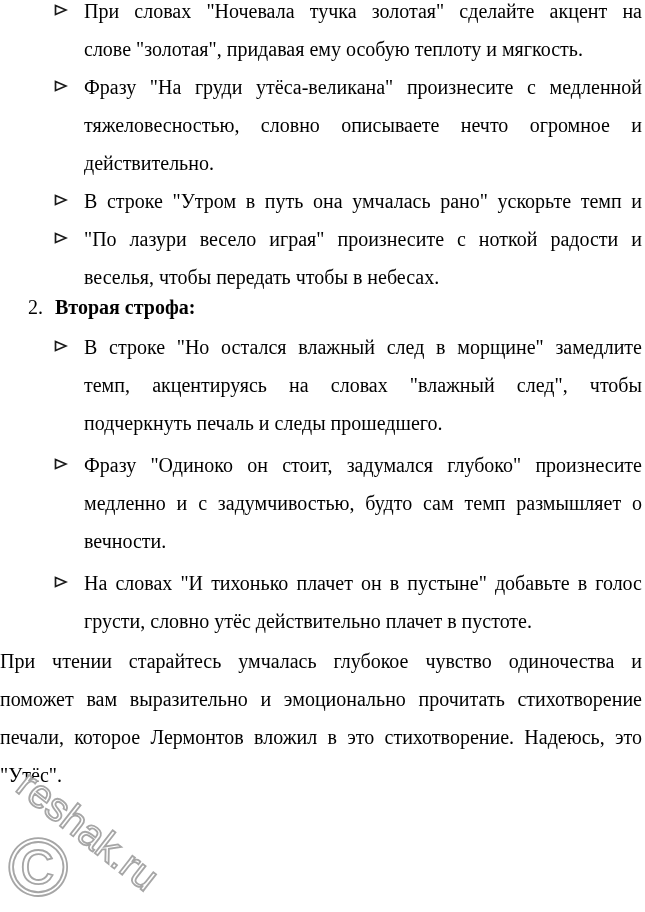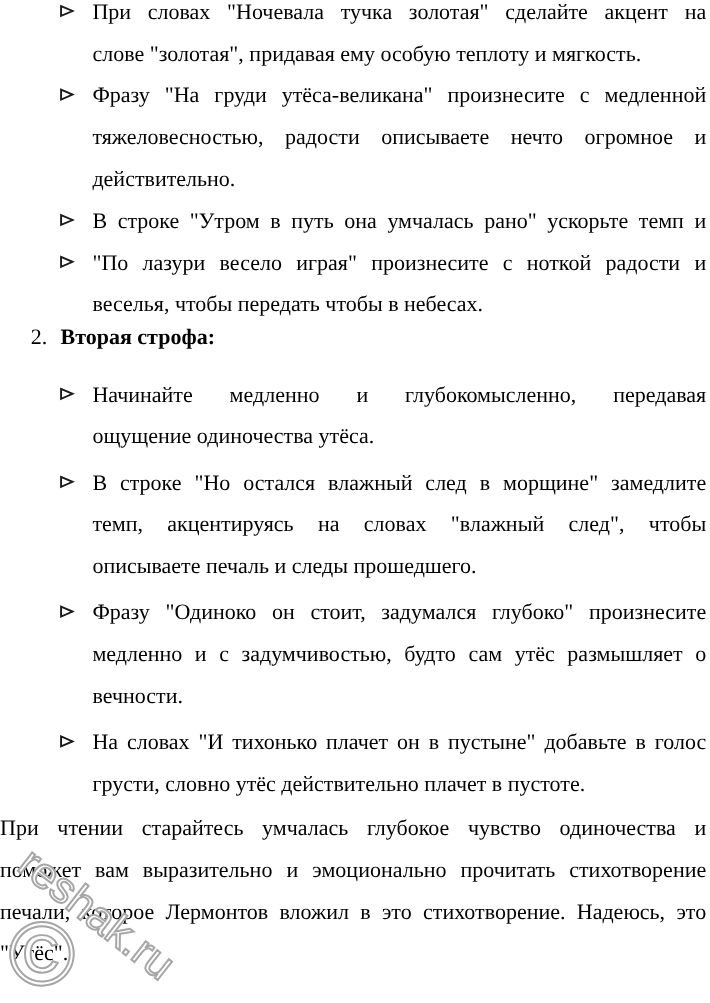--- a/index.html
+++ b/index.html
@@ -49,21 +49,21 @@
           </svg></span>
       <div class="jline">При словах "Ночевала тучка золотая" сделайте акцент на</div>
       <div class="lline">слове "золотая", придавая ему особую теплоту и мягкость.</div>
     </div>
 
     <div class="bullet">
       <span class="arrow"><svg width="14" height="14">
             <path d="M1.5 2.5 L12 7 L1.5 11.5 Z" fill="#ffffff" stroke="#1a1a1a" stroke-width="1.7"></path>
           </svg></span>
       <div class="jline">Фразу "На груди утёса-великана" произнесите с медленной</div>
-      <div class="jline">тяжеловесностью, радости описываете нечто огромное и</div>
+      <div class="jline">тяжеловесностью, словно описываете нечто огромное и</div>
       <div class="lline">действительно.</div>
     </div>
 
     <div class="bullet">
       <span class="arrow"><svg width="14" height="14">
             <path d="M1.5 2.5 L12 7 L1.5 11.5 Z" fill="#ffffff" stroke="#1a1a1a" stroke-width="1.7"></path>
           </svg></span>
       <div class="jline">В строке "Утром в путь она умчалась рано" ускорьте темп и</div>
     </div>
 
@@ -72,43 +72,36 @@
             <path d="M1.5 2.5 L12 7 L1.5 11.5 Z" fill="#ffffff" stroke="#1a1a1a" stroke-width="1.7"></path>
           </svg></span>
       <div class="jline">"По лазури весело играя" произнесите с ноткой радости и</div>
       <div class="lline">веселья, чтобы передать чтобы в небесах.</div>
     </div>
 
     <div class="heading lline">
       <span class="num">2.</span><span class="lbl">Вторая строфа:</span>
     </div>
 
-    <div class="bullet mt16">
-      <span class="arrow"><svg width="14" height="14">
-            <path d="M1.5 2.5 L12 7 L1.5 11.5 Z" fill="#ffffff" stroke="#1a1a1a" stroke-width="1.7"></path>
-          </svg></span>
-      <div class="jline">Начинайте медленно и глубокомысленно, передавая</div>
-      <div class="lline">ощущение одиночества утёса.</div>
-    </div>
 
     <div class="bullet mt4">
       <span class="arrow"><svg width="14" height="14">
             <path d="M1.5 2.5 L12 7 L1.5 11.5 Z" fill="#ffffff" stroke="#1a1a1a" stroke-width="1.7"></path>
           </svg></span>
       <div class="jline">В строке "Но остался влажный след в морщине" замедлите</div>
       <div class="jline">темп, акцентируясь на словах "влажный след", чтобы</div>
-      <div class="lline">описываете печаль и следы прошедшего.</div>
+      <div class="lline">подчеркнуть печаль и следы прошедшего.</div>
     </div>
 
     <div class="bullet mt4">
       <span class="arrow"><svg width="14" height="14">
             <path d="M1.5 2.5 L12 7 L1.5 11.5 Z" fill="#ffffff" stroke="#1a1a1a" stroke-width="1.7"></path>
           </svg></span>
       <div class="jline">Фразу "Одиноко он стоит, задумался глубоко" произнесите</div>
-      <div class="jline">медленно и с задумчивостью, будто сам утёс размышляет о</div>
+      <div class="jline">медленно и с задумчивостью, будто сам темп размышляет о</div>
       <div class="lline">вечности.</div>
     </div>
 
     <div class="bullet mt4">
       <span class="arrow"><svg width="14" height="14">
             <path d="M1.5 2.5 L12 7 L1.5 11.5 Z" fill="#ffffff" stroke="#1a1a1a" stroke-width="1.7"></path>
           </svg></span>
       <div class="jline">На словах "И тихонько плачет он в пустыне" добавьте в голос</div>
       <div class="lline">грусти, словно утёс действительно плачет в пустоте.</div>
     </div>

